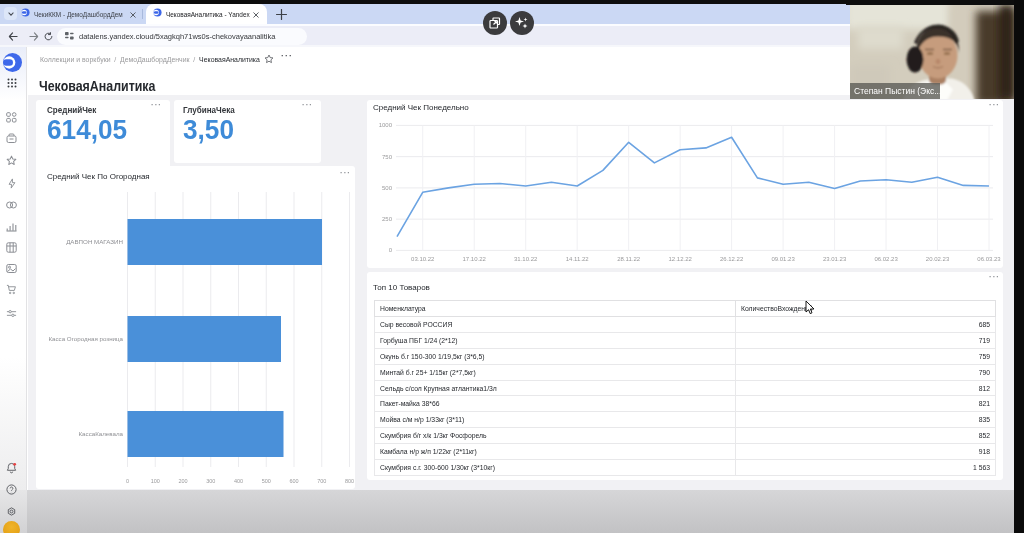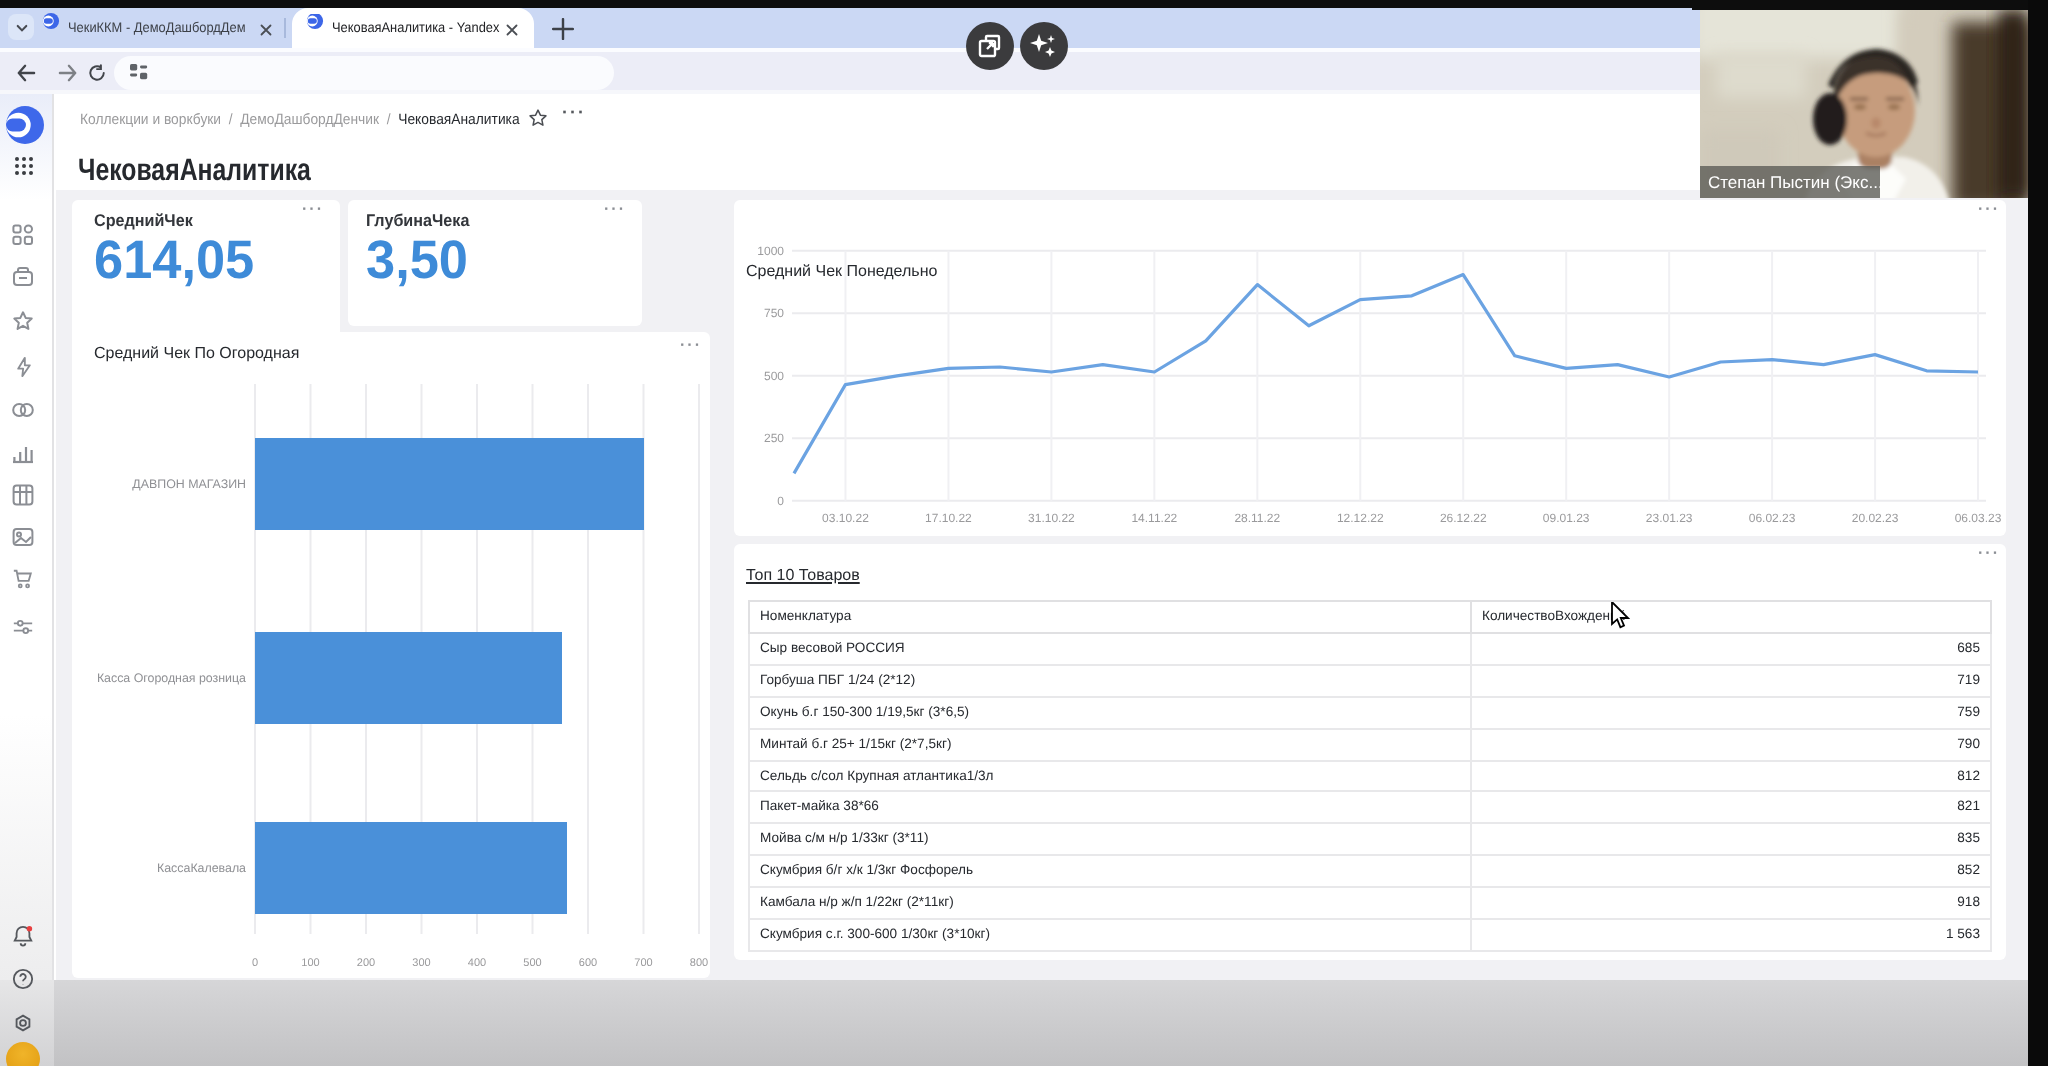--- a/index.html
+++ b/index.html
@@ -64,20 +64,21 @@
       <path d="M10.5 6 A4.5 4.5 0 1 1 8.6 2.3 M8.6 0.8 v2.6 h-2.6" stroke="#41444a" stroke-width="1.3" fill="none" stroke-linecap="round"></path>
     </svg>
 
   <div class="abs" style="left:57px;top:27.5px;width:250px;height:17px;border-radius:9px;background:#fafbfe;"></div>
   <svg class="abs" style="left:65px;top:32px" width="9" height="8" viewBox="0 0 9 8">
       <rect x="0" y="0" width="3.6" height="3.2" rx="0.8" fill="#5f6368"></rect>
       <rect x="5" y="0.8" width="3.6" height="1.4" rx="0.7" fill="#5f6368"></rect>
       <rect x="0" y="4.8" width="3.6" height="1.4" rx="0.7" fill="#5f6368"></rect>
       <rect x="5" y="4.4" width="3.6" height="3.2" rx="0.8" fill="#5f6368"></rect>
     </svg>
+  <div class="abs" style="left:79px;top:31px;width:380px;height:11px;font-size:7.5px;line-height:11px;color:#35373b;">datalens.yandex.cloud/5xagkqh71ws0s-chekovayaanalitika</div>
 
   <div class="abs" id="sidebar" style="left:0;top:47px;width:27px;height:443px;background:linear-gradient(180deg,#e9edf9 0%,#ffffff 12%,#ffffff 70%,#ededee 100%);border-right:1px solid #e2e2e4;"></div>
   <svg class="abs" style="left:3px;top:53px" width="19" height="19" viewBox="0 0 20 20">
       <circle cx="10" cy="10" r="10" fill="#3e68ea"></circle>
       <circle cx="6.5" cy="10" r="6.5" fill="#fff"></circle>
       <rect x="0" y="6.6" width="10.5" height="6.8" rx="3.4" fill="#3e68ea"></rect>
     </svg>
   <svg class="abs" style="left:7px;top:78px" width="10" height="10" viewBox="0 0 10 10">
     <g fill="#3a3d42">
         <circle cx="1.5" cy="1.5" r="1"></circle>
@@ -202,21 +203,21 @@
         <text x="174.75" y="297">300</text>
         <text x="202.5" y="297">400</text>
         <text x="230.25" y="297">500</text>
         <text x="258" y="297">600</text>
         <text x="285.75" y="297">700</text>
         <text x="313.5" y="297">800</text>
     </g>
   </svg>
 
   <div class="abs" style="left:367px;top:100px;width:636px;height:168px;background:#fff;border-radius:3px;"></div>
-  <div class="abs" style="left:373px;top:103px;font-size:8px;color:#26292e;margin-top:28px;">Средний Чек Понедельно</div>
+  <div class="abs" style="left:373px;top:103px;font-size:8px;color:#26292e;">Средний Чек Понедельно</div>
   <div class="abs" style="left:989px;top:100px;font-size:8px;letter-spacing:1px;color:#8b8e94;font-weight:bold;">···</div>
   <svg class="abs" style="left:367px;top:100px" width="636" height="168" viewBox="0 0 636 168" id="linechart">
       <g>
         <line x1="29" x2="626" y1="150.4" y2="150.4" stroke="#ebebee" stroke-width="1"></line>
         <text x="25" y="152.4" font-size="6" fill="#9a9a9c" text-anchor="end">0</text>
         <line x1="29" x2="626" y1="119.15" y2="119.15" stroke="#ebebee" stroke-width="1"></line>
         <text x="25" y="121.15" font-size="6" fill="#9a9a9c" text-anchor="end">250</text>
         <line x1="29" x2="626" y1="87.9" y2="87.9" stroke="#ebebee" stroke-width="1"></line>
         <text x="25" y="89.9" font-size="6" fill="#9a9a9c" text-anchor="end">500</text>
         <line x1="29" x2="626" y1="56.650000000000006" y2="56.650000000000006" stroke="#ebebee" stroke-width="1"></line>
@@ -245,21 +246,21 @@
         <text x="519.06" y="161" font-size="6" fill="#9a9a9c" text-anchor="middle">06.02.23</text>
         <line x1="570.54" x2="570.54" y1="25.4" y2="150.4" stroke="#f0f0f3" stroke-width="1"></line>
         <text x="570.54" y="161" font-size="6" fill="#9a9a9c" text-anchor="middle">20.02.23</text>
         <line x1="622.02" x2="622.02" y1="25.4" y2="150.4" stroke="#f0f0f3" stroke-width="1"></line>
         <text x="622.02" y="161" font-size="6" fill="#9a9a9c" text-anchor="middle">06.03.23</text>
       </g>
       <polyline points="30.0,136.7 55.7,92.3 81.5,87.9 107.2,84.2 133.0,83.5 158.7,86.0 184.4,82.3 210.2,86.0 235.9,70.4 261.7,42.3 287.4,62.9 313.1,49.8 338.9,47.9 364.6,37.3 390.4,77.9 416.1,84.2 441.8,82.3 467.6,88.5 493.3,81.0 519.1,79.8 544.8,82.3 570.5,77.3 596.3,85.4 622.0,86.0" fill="none" stroke="#6ba3e2" stroke-width="1.6" stroke-linejoin="round"></polyline>
     </svg>
 
   <div class="abs" style="left:367px;top:272px;width:636px;height:208px;background:#fff;border-radius:3px;"></div>
-  <div class="abs" style="left:373px;top:283px;font-size:8px;color:#26292e;text-decoration:underline;">Топ 10 Товаров</div>
+  <div class="abs" style="left:373px;top:283px;font-size:8px;color:#26292e;">Топ 10 Товаров</div>
   <div class="abs" style="left:989px;top:272px;font-size:8px;letter-spacing:1px;color:#8b8e94;font-weight:bold;">···</div>
   <div class="abs" id="tbl" style="left:374px;top:300px;width:622px;">
       <table style="border-collapse:collapse;width:622px;table-layout:fixed;font-size:6.8px;color:#26292e;">
         <tbody>
           <tr style="height:16px;">
             <td style="width:361px;border:1px solid #e0e0e2;padding:0 0 0 5px;">Номенклатура</td>
             <td style="border:1px solid #e0e0e2;padding:0 0 0 5px;">КоличествоВхождений</td>
           </tr>
           <tr style="height:15.9px;">
             <td style="border:1px solid #e8e8ea;padding:0 0 0 5px;white-space:nowrap;overflow:hidden;">Сыр весовой РОССИЯ</td>

